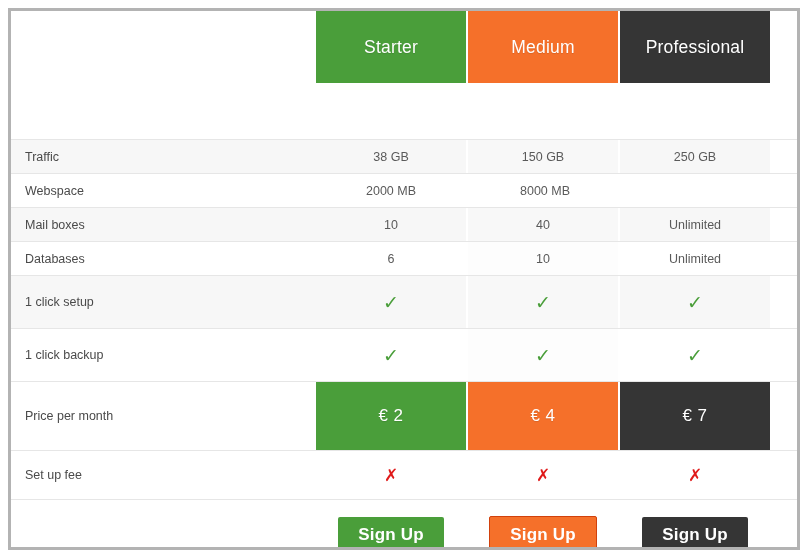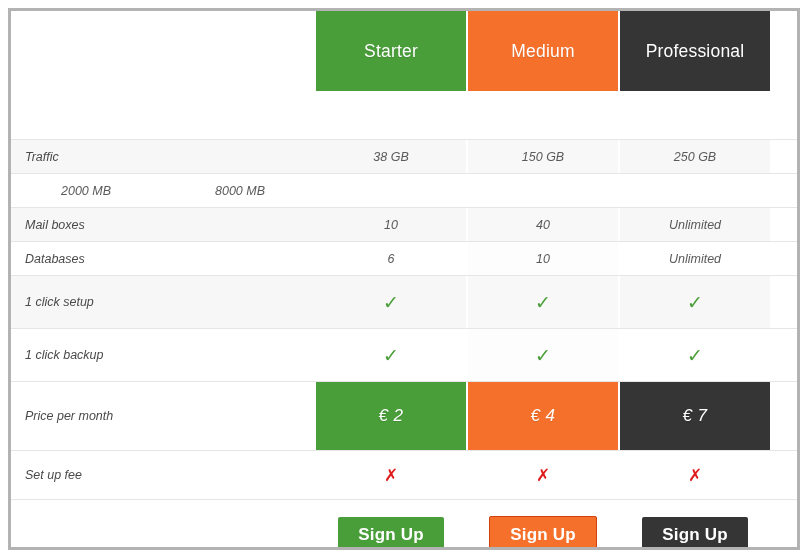--- a/index.html
+++ b/index.html
@@ -60,40 +60,39 @@
     justify-content: center;
   }
   .badge-popular {
     color: #ffffff;
     font-size: 15px;
     letter-spacing: .2px;
   }
 
   .headline-row { height: 80px; }
   .plan-head {
-    height: 80px;
+    height: 72px;
     display: flex;
     align-items: center;
     justify-content: center;
     color: #ffffff;
     font-size: 17.5px;
     letter-spacing: .2px;
     text-shadow: 0 1px 1px rgba(0,0,0,.12);
   }
 
   
   .feat-row { border-bottom: 1px solid #e6e6e6; }
   .feat-row:first-of-type { border-top: 1px solid #e6e6e6; }
 
   .cell {
     display: flex;
     align-items: center;
     font-size: 12.5px;
     color: #555555;
-    font-style: italic;
   }
   .cell.label {
     padding-left: 14px;
     justify-content: flex-start;
     color: #4a4a4a;
   }
   .cell.val {
     justify-content: center;
     color: #5a5a5a;
   }
@@ -178,20 +177,21 @@
     <div id="feature-rows">
         <div class="grid-row feat-row h-short shade-a">
           <div class="c-label cell label">Traffic</div>
           <div class="c-plan cell val">38 GB</div>
           <div class="c-gutter"></div>
           <div class="c-plan cell val mid">150 GB</div>
           <div class="c-gutter"></div>
           <div class="c-plan cell val">250 GB</div>
         </div>
         <div class="grid-row feat-row h-short shade-b">
+          <div class="c-label cell label">Webspace</div>
           <div class="c-plan cell val">2000 MB</div>
           <div class="c-gutter"></div>
           <div class="c-gutter"></div>
           <div class="c-plan cell val">8000 MB</div>
         </div>
         <div class="grid-row feat-row h-short shade-a">
           <div class="c-label cell label">Mail boxes</div>
           <div class="c-plan cell val">10</div>
           <div class="c-gutter"></div>
           <div class="c-plan cell val mid">40</div>

